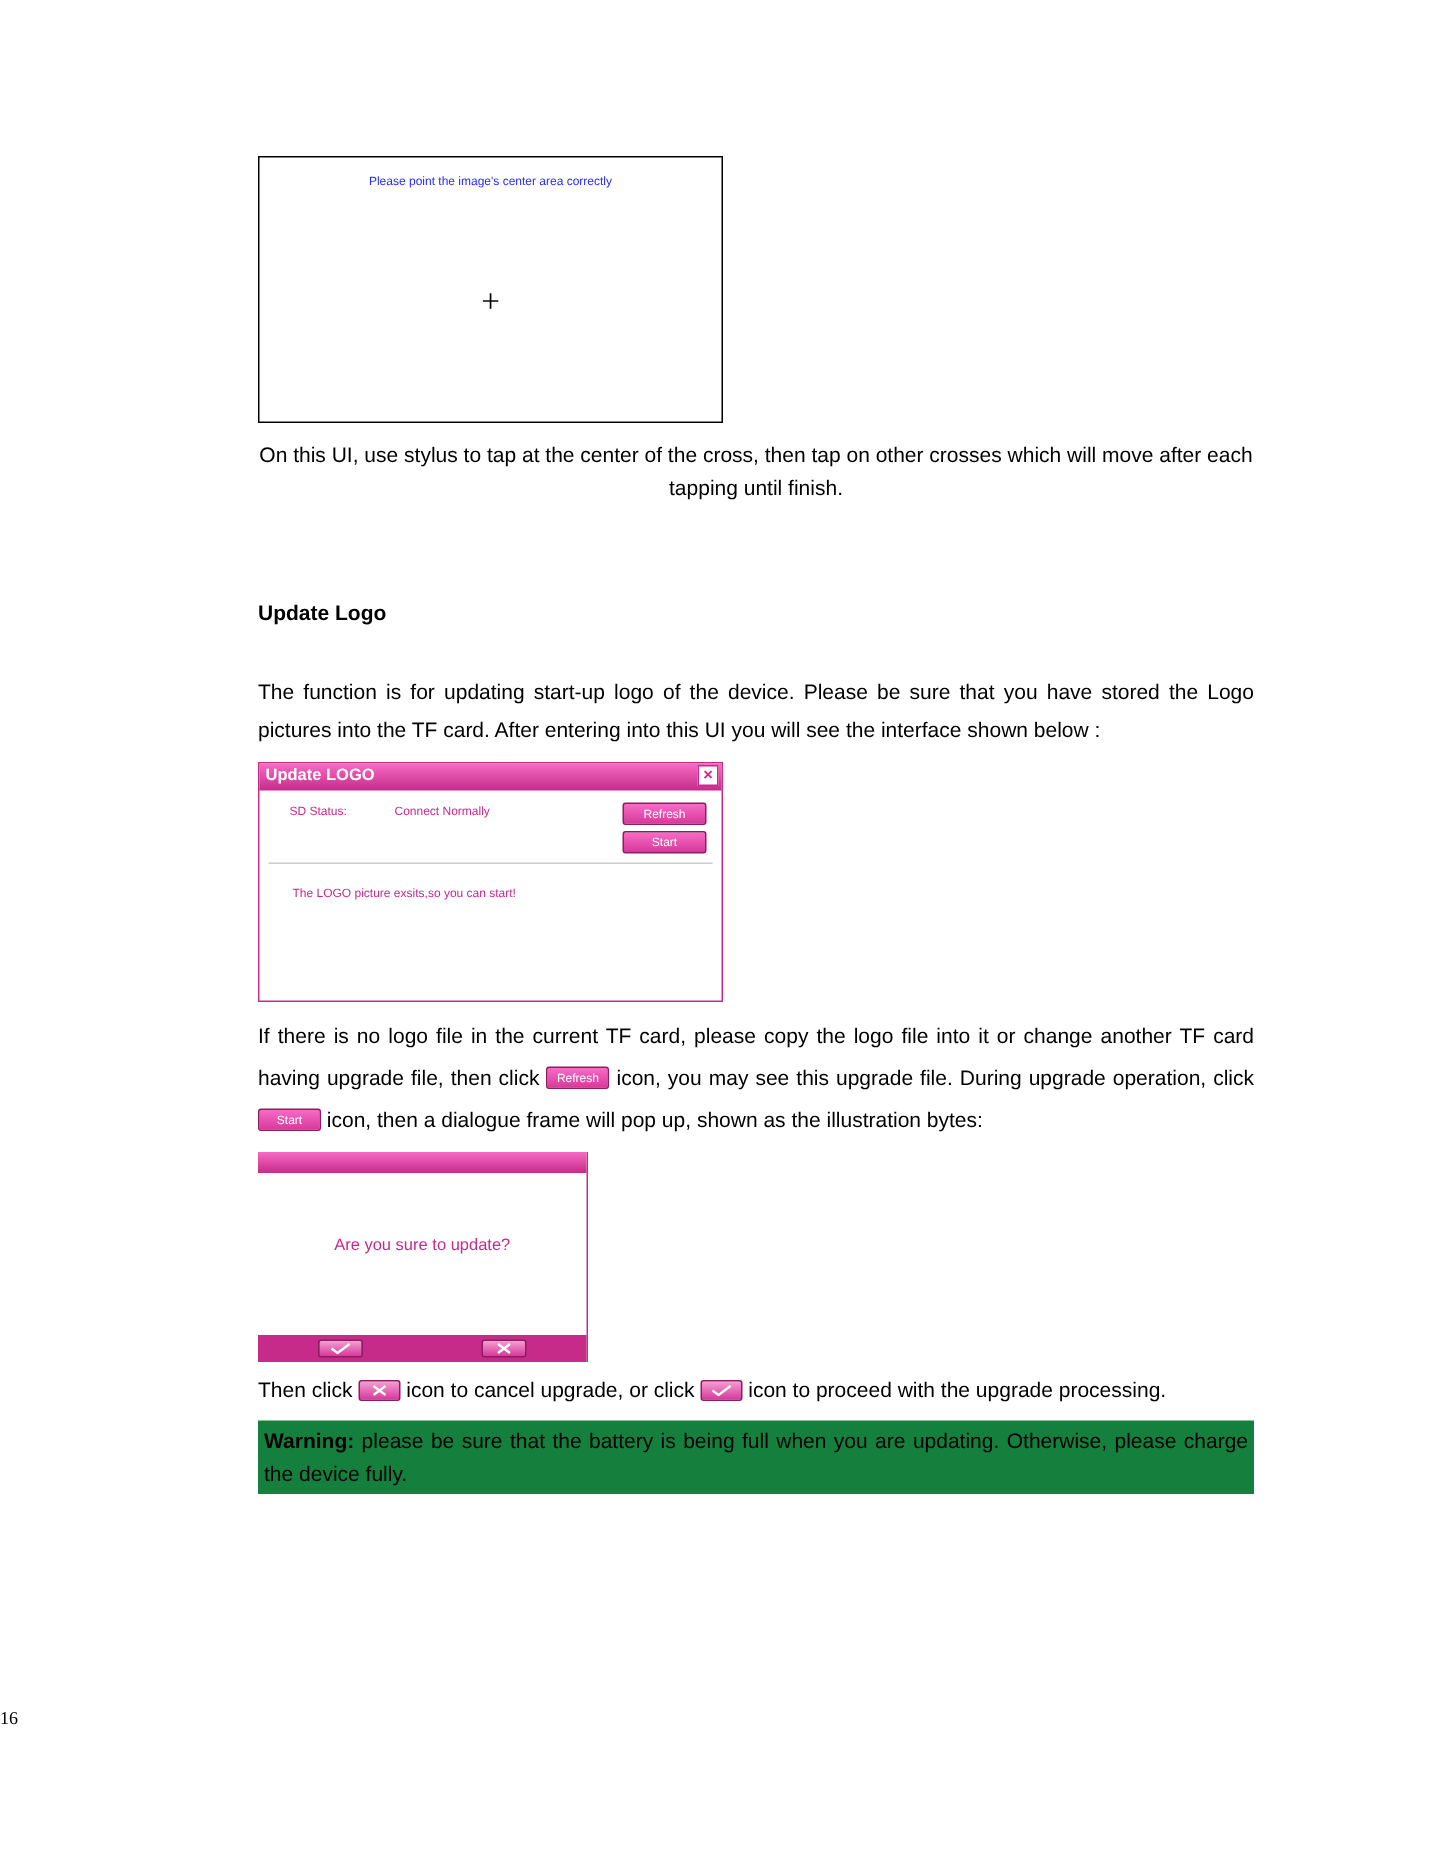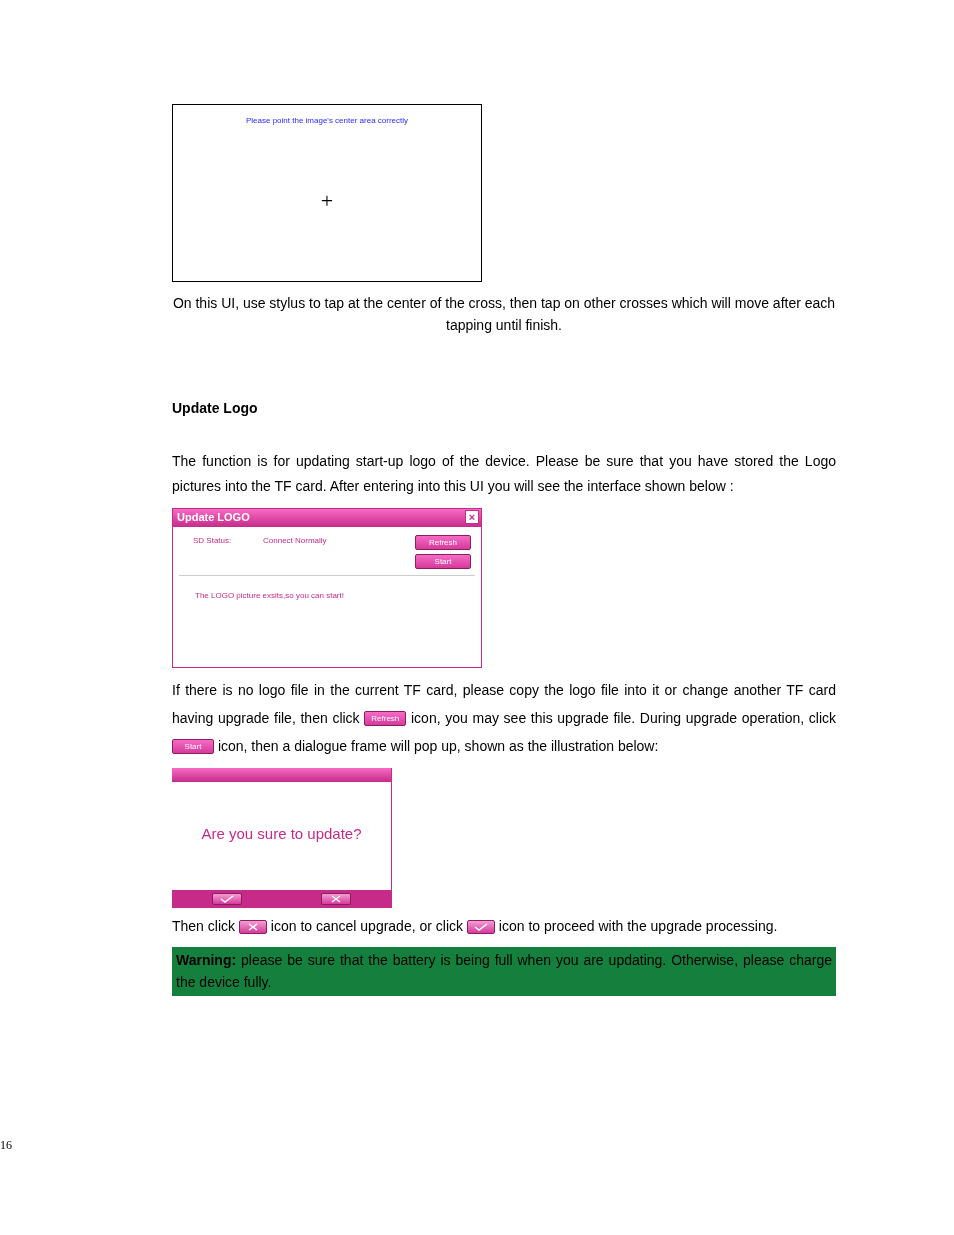--- a/index.html
+++ b/index.html
@@ -142,21 +142,21 @@
     background: #fff;
     position: relative;
     border-right: 1px solid #c62b8a;
   }
   .cd-head {
     height: 14px;
     background: linear-gradient(#f76bc5, #c62b8a);
   }
   .cd-text {
     color: #c62b8a;
-    font-size: 15px;
+    font-size: 11px;
     text-align: center;
     padding-top: 40px;
     height: 108px;
   }
   .cd-footer {
     height: 18px;
     background: #c62b8a;
     display: flex;
     justify-content: space-around;
     align-items: center;
@@ -231,21 +231,21 @@
     </div>
     <div class="ulw-divider"></div>
     <div class="ulw-msg">The LOGO picture exsits,so you can start!</div>
   </div>
 
   <p class="para-just" style="line-height:2;">
     <span>If there is no logo file in the current TF card, please copy the logo file into it or change another TF card having upgrade file, then click </span>
     <span class="inline-btn">Refresh</span>
     <span> icon, you may see this upgrade file. During upgrade operation, click</span>
     <span class="inline-btn">Start</span>
-    <span> icon, then a dialogue frame will pop up, shown as the illustration below:</span>
+    <span> icon, then a dialogue frame will pop up, shown as the illustration bytes:</span>
   </p>
 
   <div class="confirm-dialog">
     <div class="cd-head"></div>
     <div class="cd-text">Are you sure to update?</div>
     <div class="cd-footer">
       <div class="cd-btn">
         <svg width="14" height="8">
             <path d="M1 4 L5 7 L13 1" stroke="#fff" stroke-width="1.5" fill="none"></path>
           </svg>

